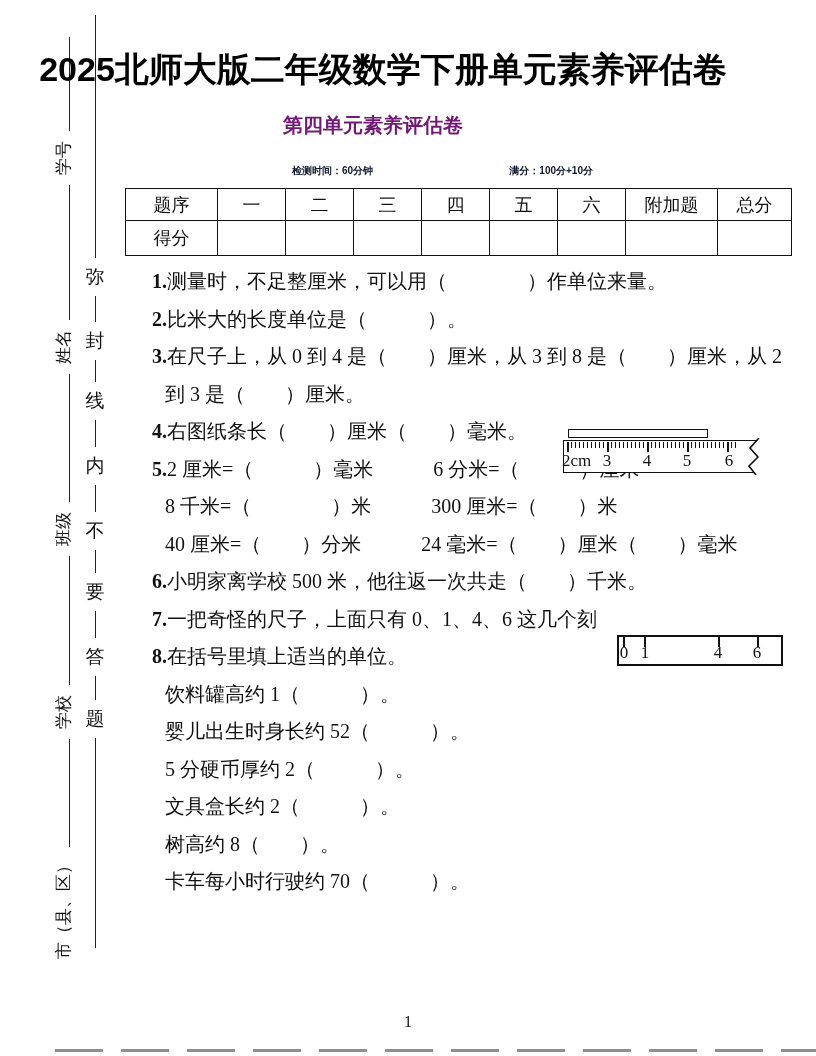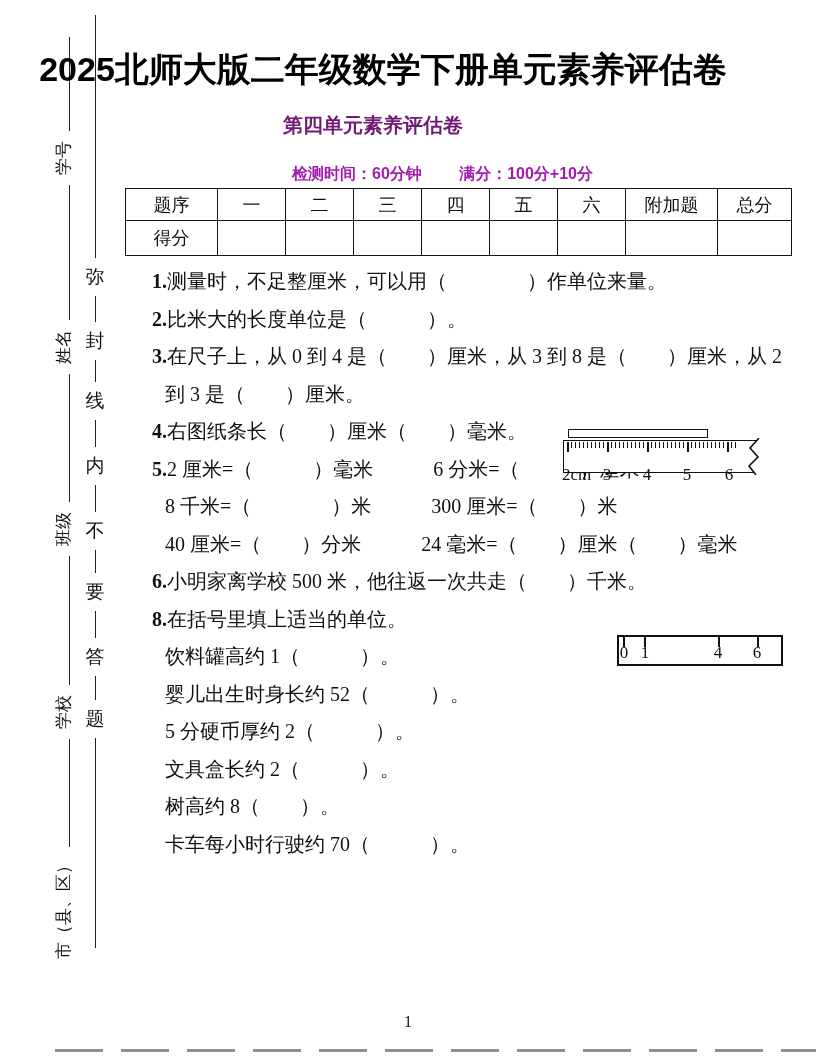--- a/index.html
+++ b/index.html
@@ -8,21 +8,21 @@
 
   
   .title{position:absolute;top:47px;left:383px;transform:translateX(-50%);
          white-space:nowrap;font-family:"Liberation Sans","DejaVu Sans",sans-serif;
          font-weight:700;font-size:34px;letter-spacing:0px;color:#000;}
   .subtitle{position:absolute;top:112px;left:373px;transform:translateX(-50%);
             white-space:nowrap;font-family:"Liberation Sans","DejaVu Sans",sans-serif;
             font-weight:700;font-size:20px;color:#701a75;}
   .exam-info{position:absolute;top:164px;left:292px;width:301px;display:flex;
              justify-content:space-between;font-family:"Liberation Sans","DejaVu Sans",sans-serif;
-             font-weight:700;font-size:16px;color:#a21caf;white-space:nowrap;}
+             font-weight:700;font-size:10px;color:#0f172a;white-space:nowrap;}
 
   
   table.score{position:absolute;left:125px;top:188px;border-collapse:collapse;table-layout:fixed;}
   table.score td{border:1.7px solid #111;text-align:center;vertical-align:middle;
                  font-size:18px;padding:0;white-space:nowrap;}
   table.score tr.r1 td{height:31px;}
   table.score tr.r2 td{height:34px;}
 
   
   .vline{position:absolute;width:0;border-left:1.6px solid #222;}
@@ -40,21 +40,21 @@
 
   
   .strip{position:absolute;left:568px;top:429px;width:138px;height:7px;
          border:1.6px solid #111;background:#fff;}
   .ruler1{position:absolute;left:563px;top:440px;width:195px;height:31px;
           border:1.6px solid #111;border-right:none;background:#fff;}
   .ticks-mm{position:absolute;left:567px;top:442px;width:172px;height:6px;
             background:repeating-linear-gradient(90deg,#111 0 1px,rgba(0,0,0,0) 1px 4px);}
   .ticks-cm{position:absolute;left:567px;top:442px;width:164px;height:10px;
             background:repeating-linear-gradient(90deg,#111 0 1.6px,rgba(0,0,0,0) 1.6px 40px);}
-  .r1-label{position:absolute;top:465px;font-size:17px;white-space:nowrap;}
+  .r1-label{position:absolute;top:451px;font-size:17px;white-space:nowrap;}
   .r1-c{transform:translateX(-50%);}
   .zigzag{position:absolute;left:745px;top:438px;}
 
   
   .ruler2{position:absolute;left:617px;top:635px;width:162px;height:27px;
           border:2px solid #111;background:#fff;}
   .r2-tick{position:absolute;top:637px;width:1.6px;height:10px;background:#111;}
   .r2-label{position:absolute;top:643px;font-size:17px;transform:translateX(-50%);}
 
   
@@ -140,20 +140,21 @@
     <div class="line ind"><span>到 3 是（　　）厘米。</span></div>
 
     <div class="line q"><span class="qno">4.</span><span>右图纸条长（　　）厘米（　　）毫米。</span></div>
 
     <div class="line q"><span class="qno">5.</span><span>2 厘米=（　　　）毫米　　　6 分米=（　　　）厘米</span></div>
     <div class="line ind"><span>8 千米=（　　　　）米　　　300 厘米=（　　）米</span></div>
     <div class="line ind"><span>40 厘米=（　　）分米　　　24 毫米=（　　）厘米（　　）毫米</span></div>
 
     <div class="line q"><span class="qno">6.</span><span>小明家离学校 500 米，他往返一次共走（　　）千米。</span></div>
 
+    <div class="line q"><span class="qno">7.</span><span>一把奇怪的尺子，上面只有 0、1、4、6 这几个刻</span></div>
 
     <div class="line q"><span class="qno">8.</span><span>在括号里填上适当的单位。</span></div>
     <div class="line ind"><span>饮料罐高约 1（　　　）。</span></div>
     <div class="line ind"><span>婴儿出生时身长约 52（　　　）。</span></div>
     <div class="line ind"><span>5 分硬币厚约 2（　　　）。</span></div>
     <div class="line ind"><span>文具盒长约 2（　　　）。</span></div>
     <div class="line ind"><span>树高约 8（　　）。</span></div>
     <div class="line ind"><span>卡车每小时行驶约 70（　　　）。</span></div>
   </div>
 

